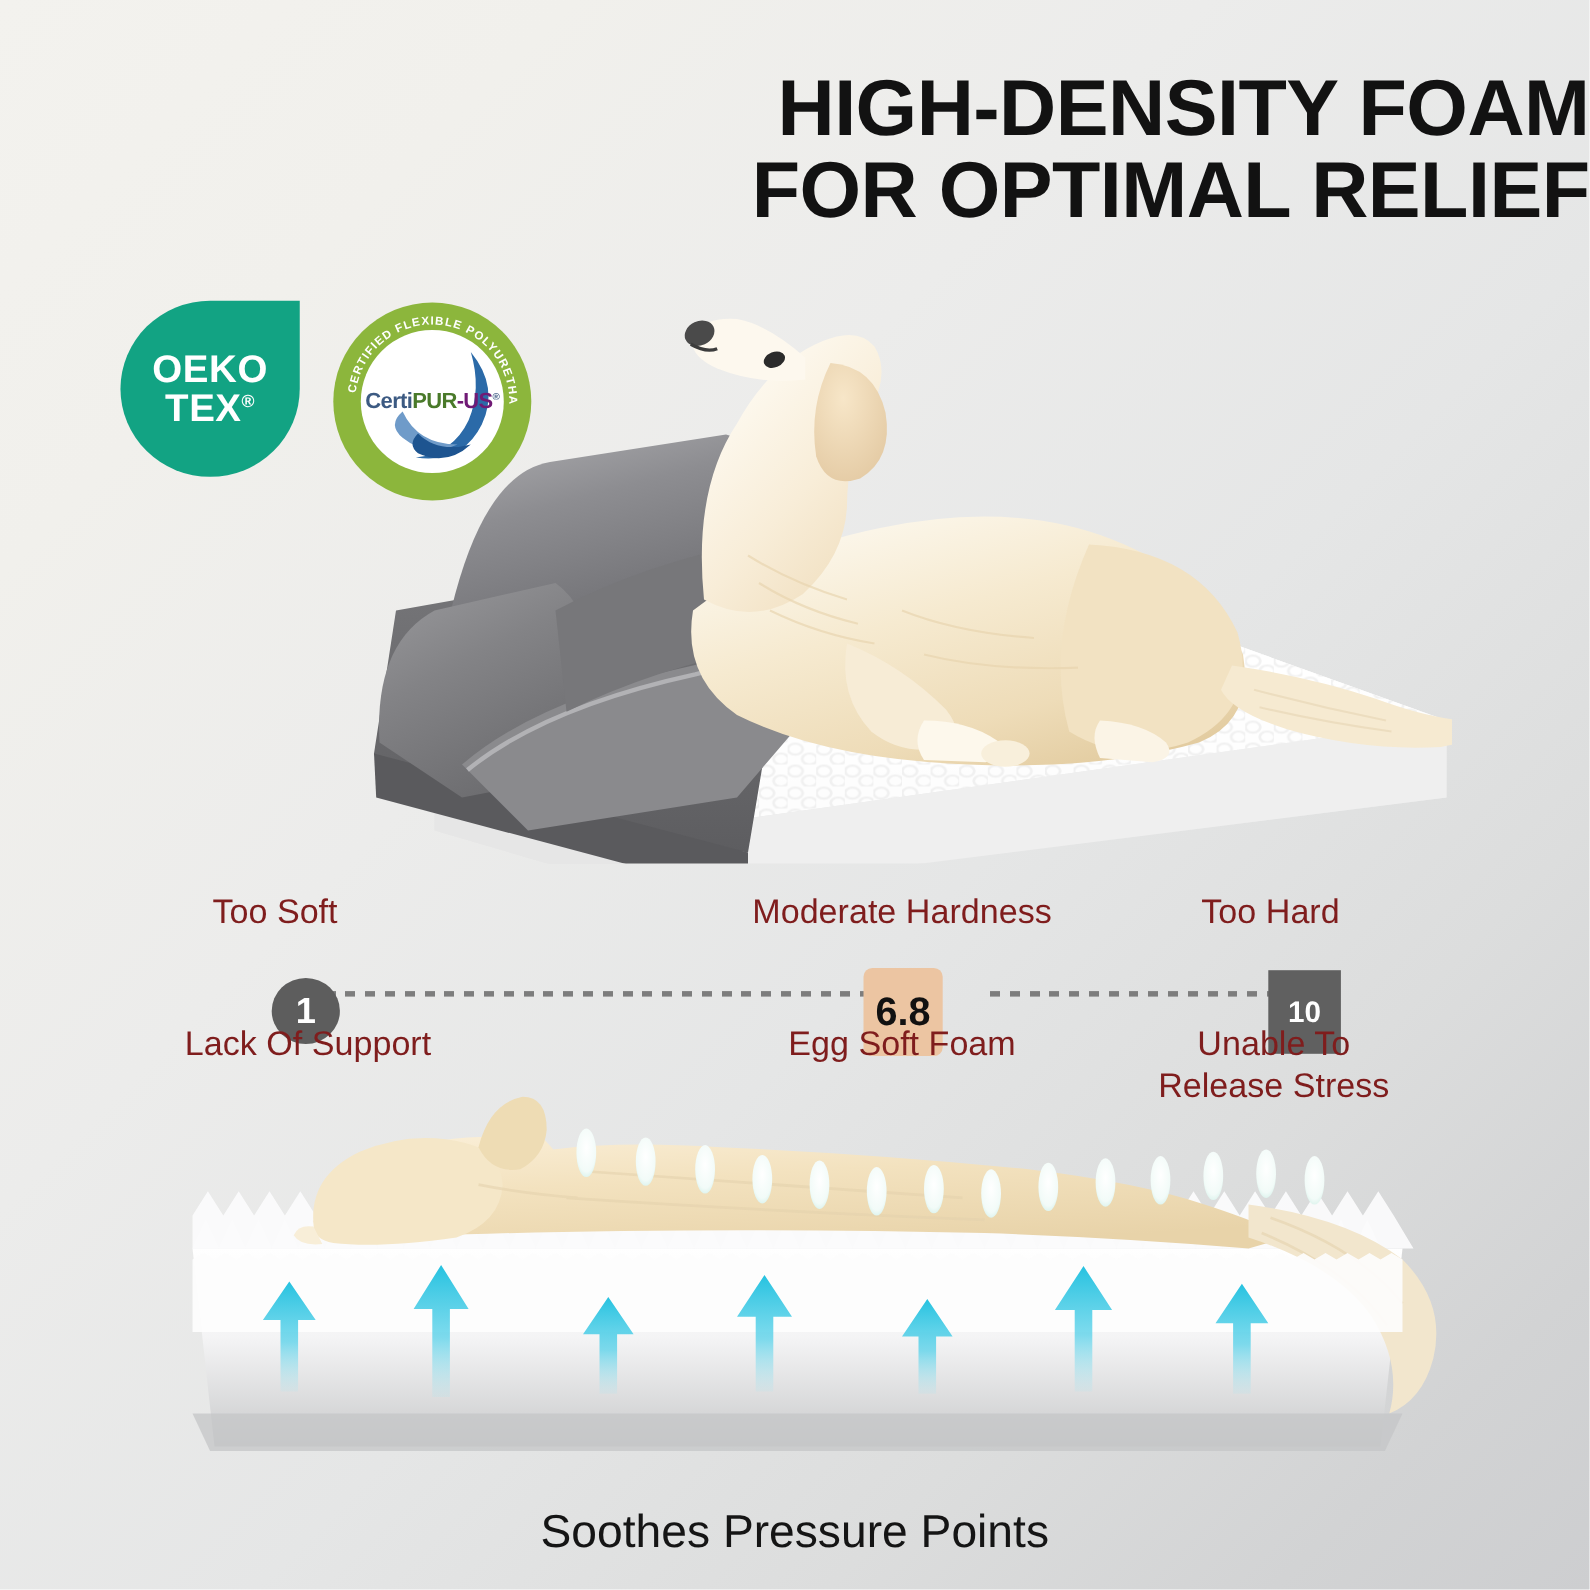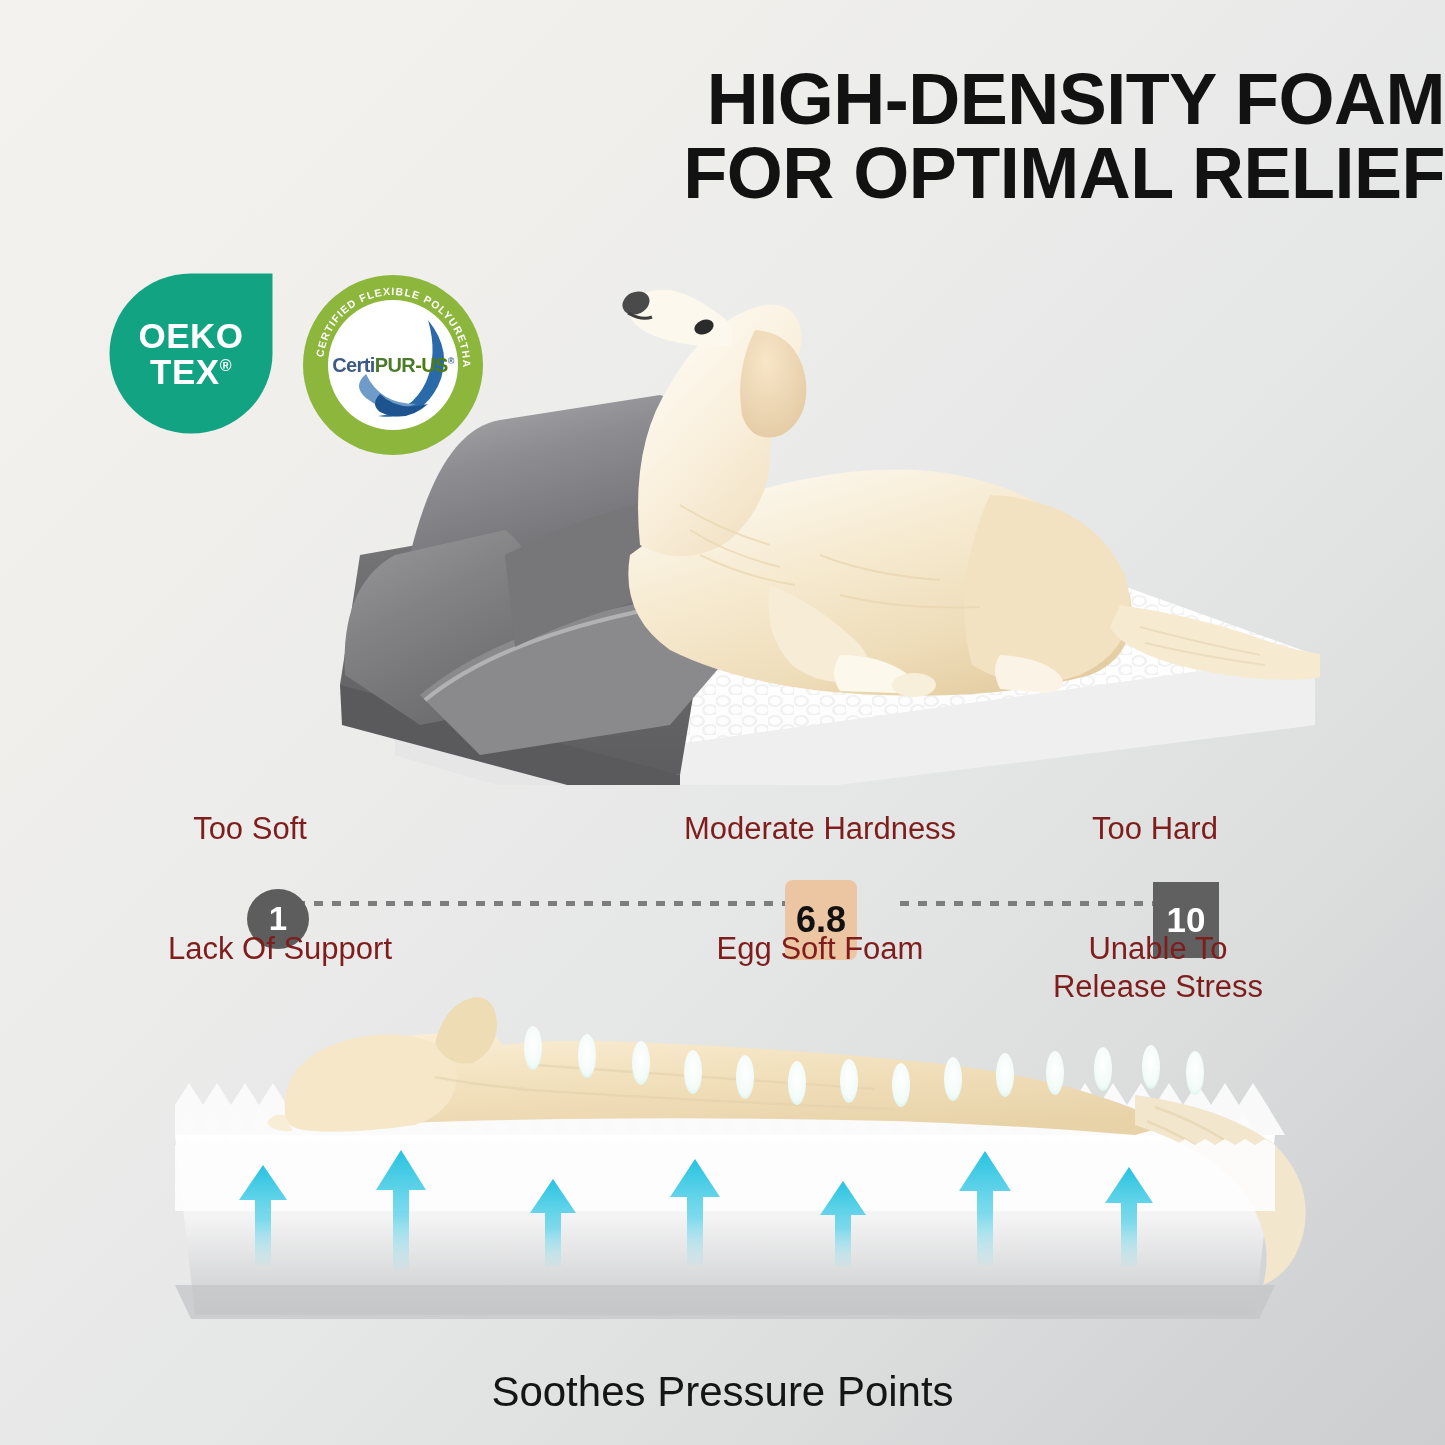--- a/index.html
+++ b/index.html
@@ -71,21 +71,21 @@
     background:#ffffff; position:relative; overflow:hidden;
     display:flex; align-items:center; justify-content:center;
   }
   .certipur-swoosh { position:absolute; inset:0; }
   .certipur-word {
     position:relative; z-index:3; font-weight:bold;
     font-size:20px; letter-spacing:-0.6px; white-space:nowrap;
   }
   .cp-certi { color:#3c5a82; }
   .cp-pur   { color:#4a7a2a; }
-  .cp-us    { color:#4d7c0f; }
+  .cp-us    { color:#701a75; }
   .cp-r     { font-size:9px; vertical-align:super; color:#3c5a82; }
   .certipur svg.ring-text { position:absolute; inset:0; }
 
   
   .photo-top {
     position:absolute; left:300px; top:255px;
     width:1020px; height:530px;
   }
 
   
@@ -123,21 +123,21 @@
   .marker-1 {
     left:77px; top:19px; width:62px; height:60px;
     border-radius:50%; background:#5d5d5d; color:#ffffff; font-size:33px;
   }
   .marker-68 {
     left:615px; top:10px; width:72px; height:80px;
     border-radius:8px; background:#ecc5a2; color:#111111; font-size:36px;
   }
   .marker-10 {
     left:983px; top:12px; width:66px; height:76px;
-    background:#606060; color:#ffffff; font-size:35px;
+    background:#606060; color:#ffffff; font-size:27px;
   }
 
   
   .photo-bottom {
     position:absolute; left:135px; top:985px;
     width:1180px; height:370px;
   }
 
   
   .caption {

